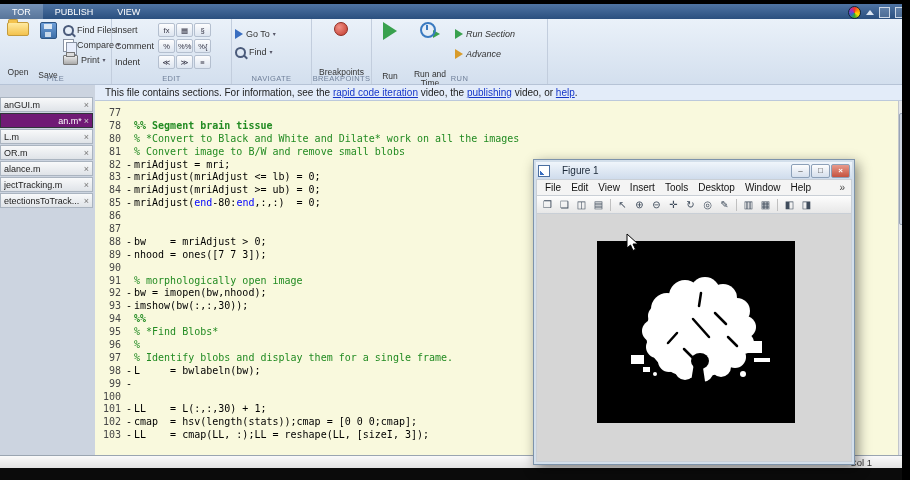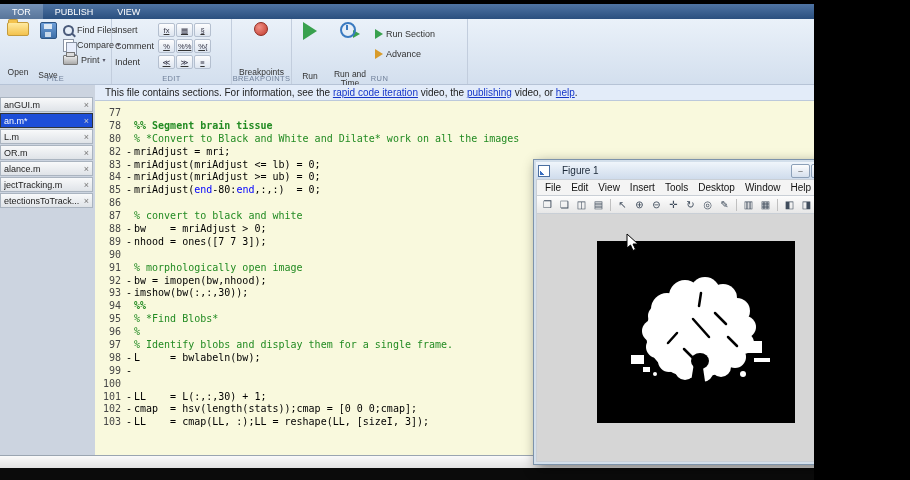--- a/index.html
+++ b/index.html
@@ -1,16 +1,16 @@
 <!DOCTYPE html>
 <html><head>
 <meta charset="utf-8">
 <style>
   html,body{margin:0;padding:0;background:#000;}
-  #root{position:relative;width:814px;height:480px;overflow:hidden;
+  #root{position:relative;width:902px;height:480px;overflow:hidden;
         font-family:"Liberation Sans",sans-serif;background:#d9e2ee;}
 
   
   .topblack{position:absolute;left:0;top:0;width:910px;height:4px;background:#000;}
   .tabstrip{position:absolute;left:0;top:4px;width:910px;height:15px;
             background:linear-gradient(#4f74a4,#2a4f7e);display:flex;align-items:stretch;}
   .rtabs{display:flex;}
   .rtab{padding:1px 12px 0 12px;font-size:9px;color:#fff;display:flex;align-items:center;}
   .rtab.active{background:rgba(255,255,255,.22);}
   .tsright{position:absolute;right:4px;top:2px;display:flex;gap:5px;align-items:center;}
@@ -64,38 +64,38 @@
   .mini-run{width:0;height:0;border-left:7px solid #39a14e;border-top:4px solid transparent;
             border-bottom:4px solid transparent;margin-left:-3px;margin-top:8px;}
   .i-arrow{width:0;height:0;border-left:8px solid #d89b2a;border-top:5px solid transparent;
            border-bottom:5px solid transparent;position:relative;flex:none;}
   .i-arrow.blue{border-left-color:#3a6ec0;}
   .i-bp{width:12px;height:12px;border-radius:50%;border:1px solid #8e2a20;flex:none;
         background:radial-gradient(circle at 35% 35%,#f19086,#c0392b);}
   .ecol{display:flex;flex-direction:column;gap:2px;padding-top:2px;}
   .erow{display:flex;align-items:center;gap:3px;font-size:9px;color:#333;height:14px;}
   .elbl{width:40px;}
-  .minis{display:flex;gap:1px;text-decoration:underline;}
+  .minis{display:flex;gap:1px;}
   .mini{min-width:13px;height:12px;border:1px solid #b4bfcf;border-radius:2px;
         background:linear-gradient(#fdfdfe,#dde5f0);font-size:7.5px;display:flex;
         align-items:center;justify-content:center;color:#334;padding:0 1px;}
 
   
   .notice{position:absolute;left:95px;top:85px;width:815px;height:16px;
           background:#e3ecf9;border-bottom:1px solid #bcc9db;font-size:10px;color:#222;
           display:flex;align-items:center;padding-left:10px;box-sizing:border-box;white-space:pre;}
   .nlink{color:#1636c9;text-decoration:underline;cursor:pointer;}
 
   
   .sidebar{position:absolute;left:0;top:85px;width:95px;height:370px;background:#ccd4e0;
            padding-top:12px;box-sizing:border-box;}
   .ftab{height:15px;margin:0 2px 1px 0;background:linear-gradient(#f8f9fa,#dfe3e8);
         border:1px solid #aab4c0;display:flex;align-items:center;font-size:9px;
         padding:0 3px;color:#222;box-sizing:border-box;}
-  .ftab.active{background:#1d4ed8;color:#fff;border-color:#30343a;}
+  .ftab.active{background:#701a75;color:#fff;border-color:#30343a;text-align:right;}
   .flbl{flex:1;overflow:hidden;white-space:nowrap;}
   .fx2{color:#777;font-size:9px;margin-left:2px;}
   .ftab.active .fx2{color:#ccc;}
 
   
   .editor{position:absolute;left:95px;top:101px;width:815px;height:354px;background:#f9f9dd;
           overflow:hidden;}
   .ln{display:flex;font-family:"DejaVu Sans Mono",monospace;font-size:10px;line-height:12.9px;height:12.9px;}
   .num{width:26px;text-align:right;padding-right:3px;color:#474747;flex:none;}
   .mk{width:10px;text-align:center;color:#000;flex:none;}
@@ -228,20 +228,35 @@
           <span class="minis">
               <span class="mini">≪</span>
               <span class="mini">≫</span>
               <span class="mini">≡</span>
             </span>
         </div>
       </div>
       <div class="gl">EDIT</div>
     </div>
 
+    <div class="grp g-nav">
+      <div class="smallcol" style="gap:4px;padding-top:6px;">
+        <div class="smallrow">
+          <span class="i-arrow blue"></span>
+          <span>Go To</span>
+          <span class="caret">▾</span>
+        </div>
+        <div class="smallrow">
+          <span class="i-mag"></span>
+          <span>Find</span>
+          <span class="caret">▾</span>
+        </div>
+      </div>
+      <div class="gl">NAVIGATE</div>
+    </div>
 
     <div class="grp g-bp">
       <div class="ginner" style="justify-content:center;width:100%;">
         <div class="bigbtn">
           <span class="ic">
               <span class="i-bp"></span>
             </span>
           <span class="lbl">Breakpoints</span>
           <span class="caret">▾</span>
         </div>
@@ -258,21 +273,21 @@
           <span class="lbl">Run</span>
           <span class="caret">▾</span>
         </div>
         <div class="bigbtn" style="width:38px;">
           <span class="ic">
               <span class="i-clock"></span>
               <span class="mini-run"></span>
             </span>
           <span class="lbl">Run and Time</span>
         </div>
-        <div class="smallcol" style="gap:6px;padding-top:6px;">
+        <div class="smallcol" style="gap:6px;padding-top:6px;font-style:italic;">
           <div class="smallrow">
             <span class="i-run s"></span>
             <span>Run Section</span>
           </div>
           <div class="smallrow">
             <span class="i-arrow"></span>
             <span>Advance</span>
           </div>
         </div>
       </div>
@@ -326,20 +341,25 @@
           <span class="num">78</span>
           <span class="mk"></span>
           <span class="ct"><span class="tk-sec">%% Segment brain tissue</span></span>
         </div>
         <div class="ln">
           <span class="num">80</span>
           <span class="mk"></span>
           <span class="ct"><span class="tk-com">% *Convert to Black and White and Dilate* work on all the images</span></span>
         </div>
         <div class="ln">
+          <span class="num">81</span>
+          <span class="mk"></span>
+          <span class="ct"><span class="tk-com">% Convert image to B/W and remove small blobs</span></span>
+        </div>
+        <div class="ln">
           <span class="num">82</span>
           <span class="mk">-</span>
           <span class="ct"><span class="tk-code">mriAdjust = mri;</span></span>
         </div>
         <div class="ln">
           <span class="num">83</span>
           <span class="mk">-</span>
           <span class="ct"><span class="tk-code">mriAdjust(mriAdjust &lt;= lb) = 0;</span></span>
         </div>
         <div class="ln">
@@ -353,21 +373,20 @@
           <span class="ct"><span class="tk-code">mriAdjust(</span><span class="tk-kw">end</span><span class="tk-code">-80:</span><span class="tk-kw">end</span><span class="tk-code">,:,:)  = 0;</span></span>
         </div>
         <div class="ln">
           <span class="num">86</span>
           <span class="mk"></span>
           <span class="ct"></span>
         </div>
         <div class="ln">
           <span class="num">87</span>
           <span class="mk"></span>
-          <span class="ct"><span class="tk-com">% convert to black and white</span></span>
         </div>
         <div class="ln">
           <span class="num">88</span>
           <span class="mk">-</span>
           <span class="ct"><span class="tk-code">bw    = mriAdjust &gt; 0;</span></span>
         </div>
         <div class="ln">
           <span class="num">89</span>
           <span class="mk">-</span>
           <span class="ct"><span class="tk-code">nhood = ones([7 7 3]);</span></span>

